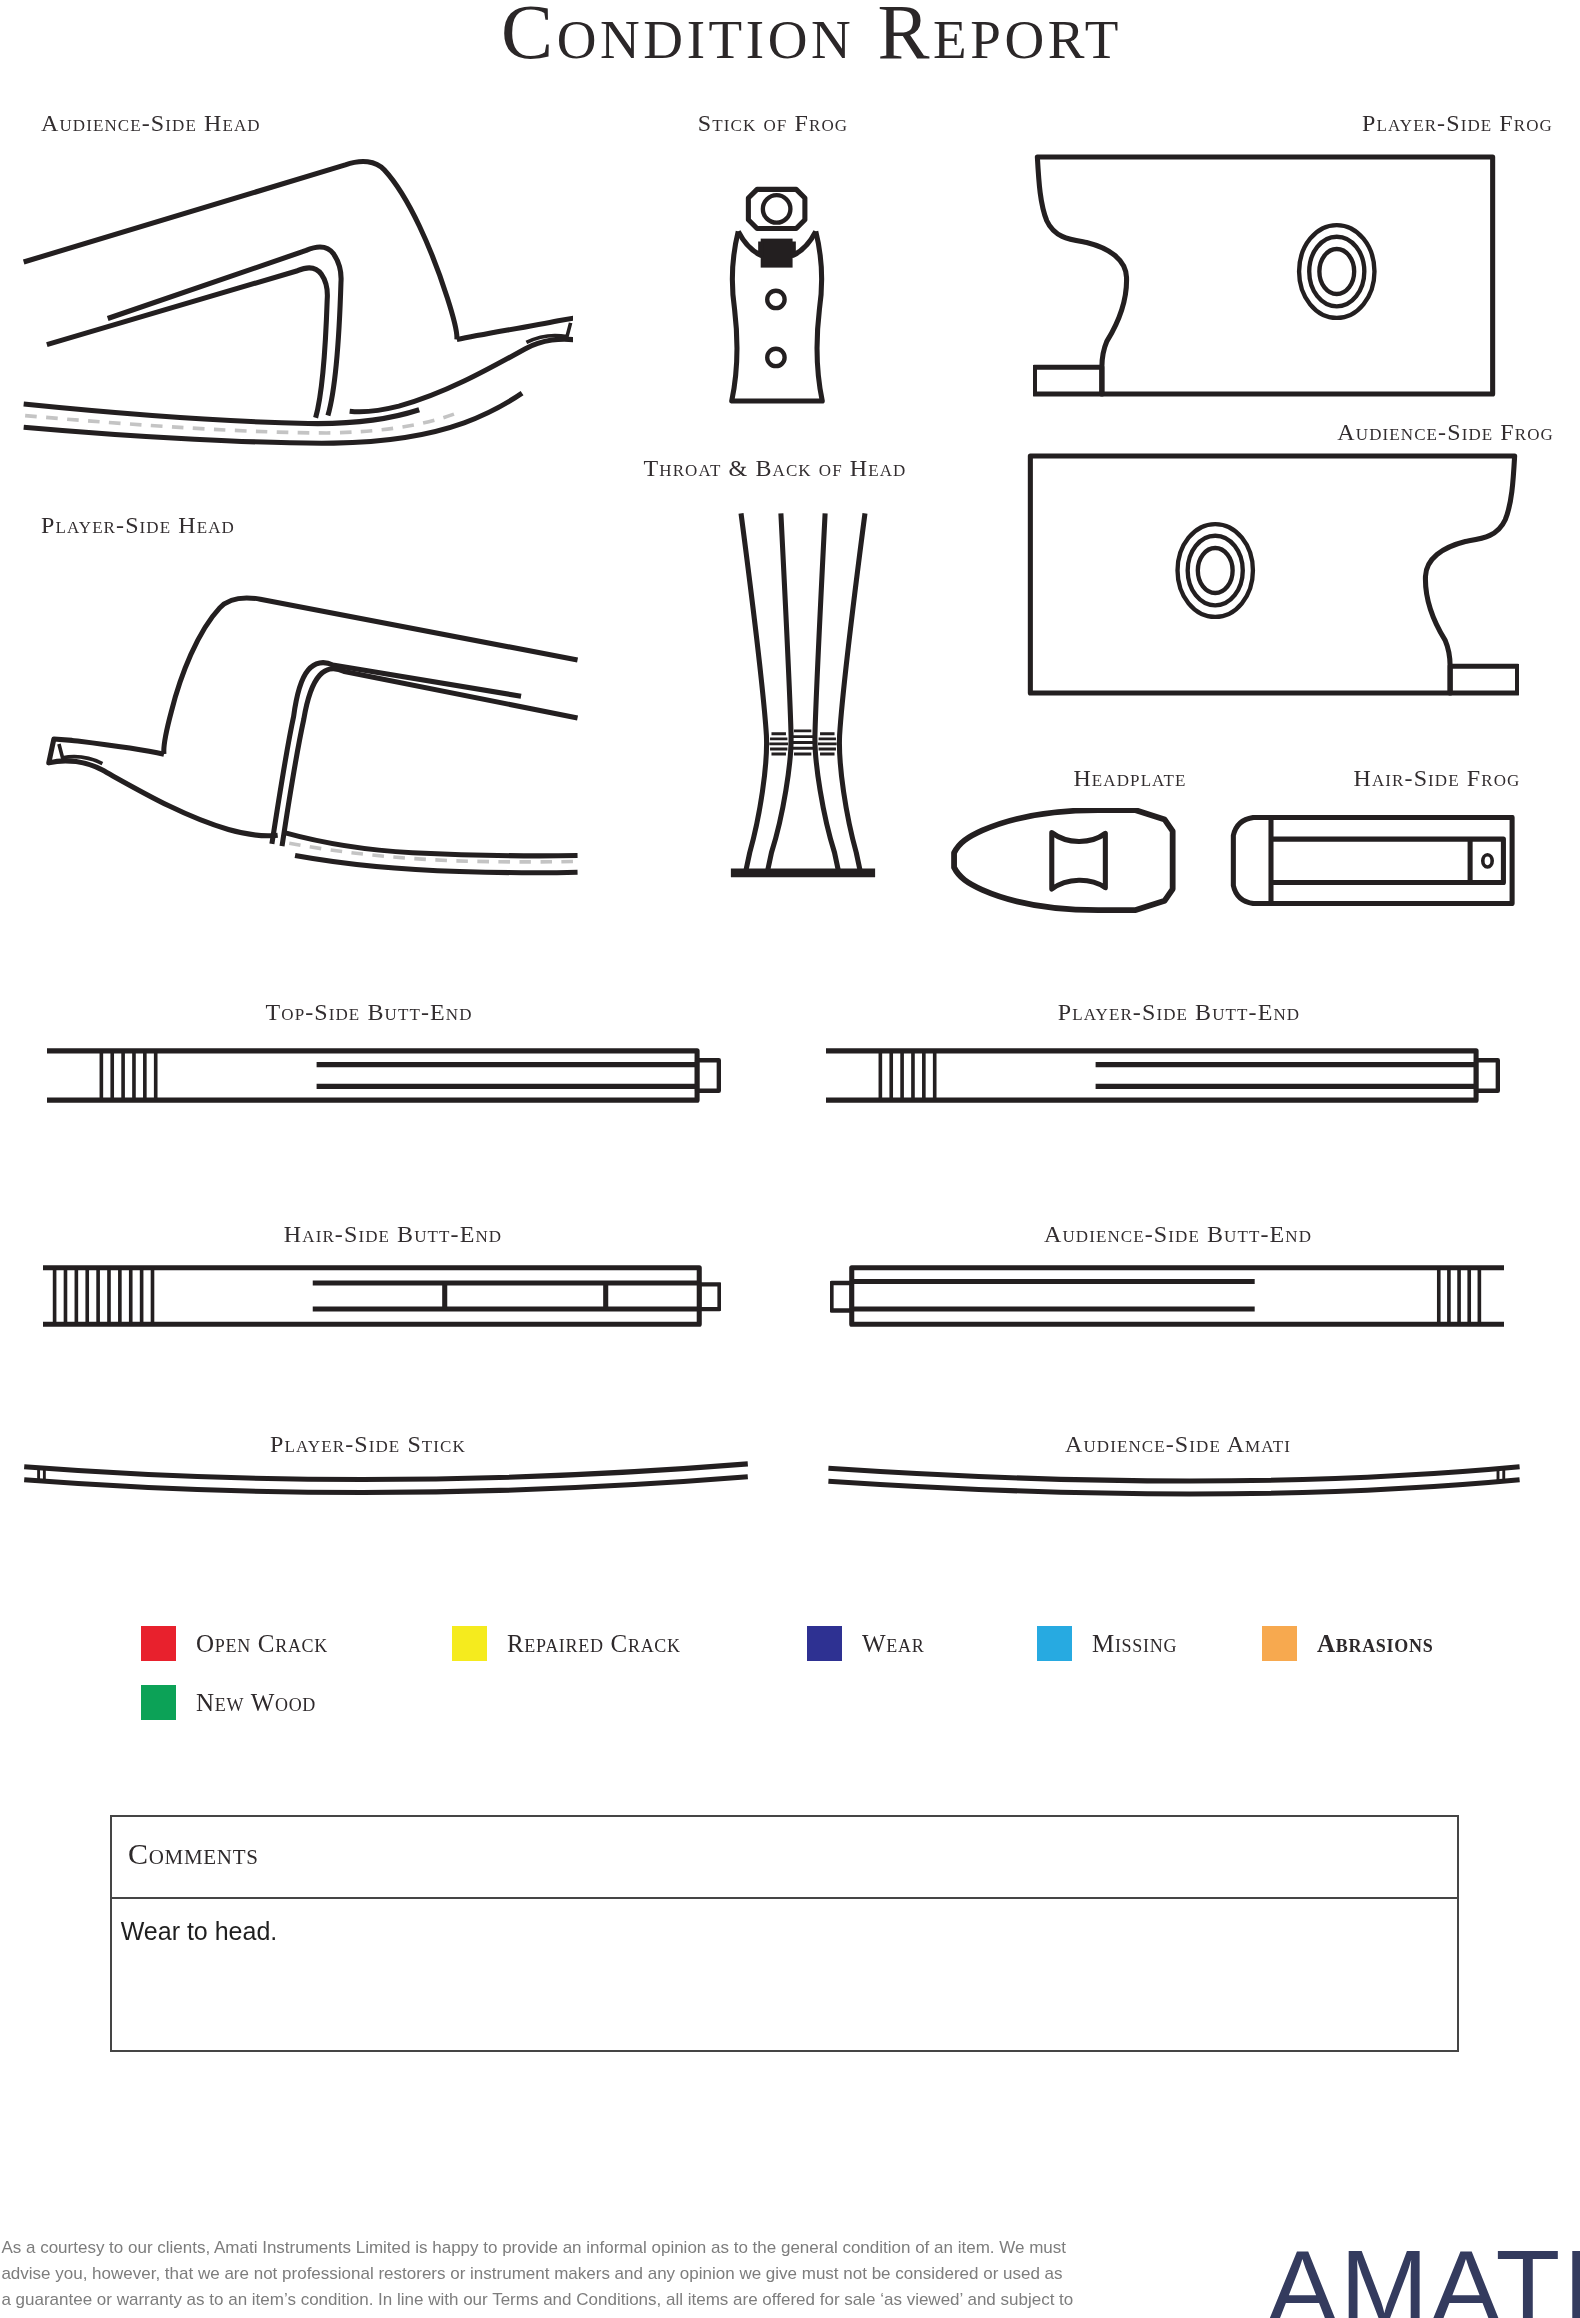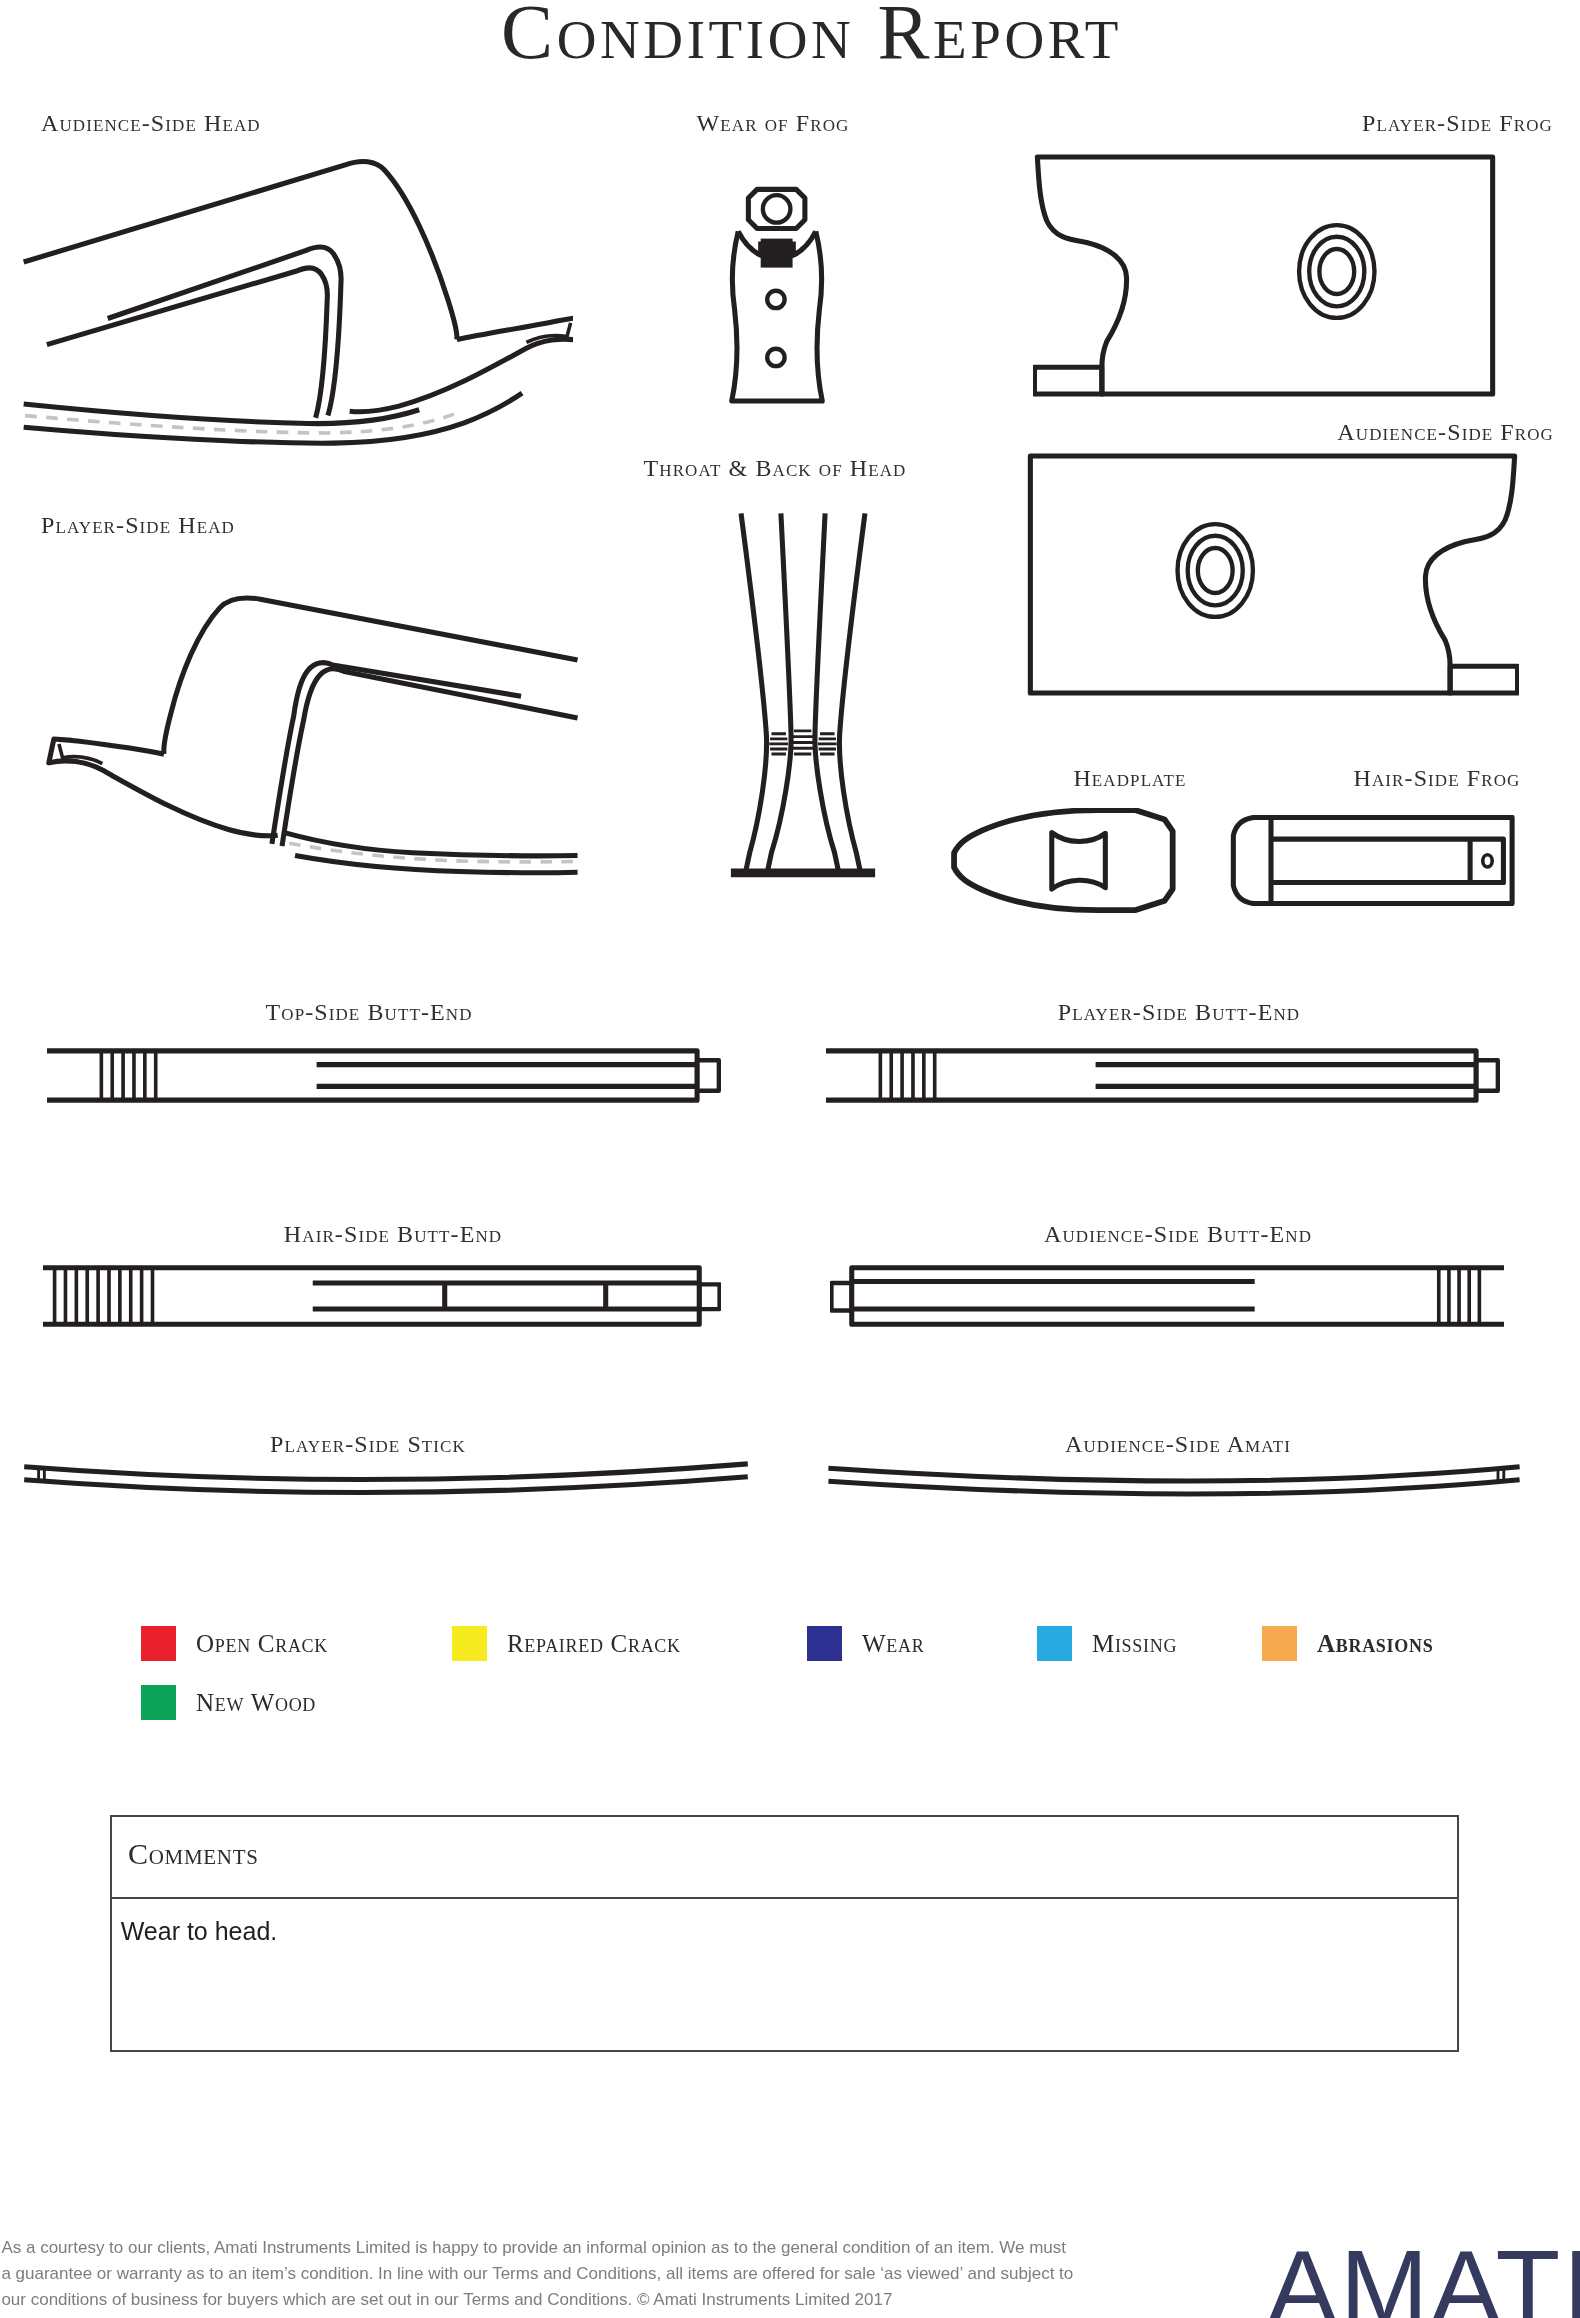--- a/index.html
+++ b/index.html
@@ -32,21 +32,21 @@
   svg path, svg line, svg rect, svg circle, svg ellipse, svg polyline{vector-effect:none;}
 </style>
 </head>
 <body>
 
 <div class="page">
 
   <div class="title">Condition Report</div>
 
   <div class="lbl" style="left:41px;top:110px;">Audience-Side Head</div>
-  <div class="lbl center" style="left:773px;top:110px;">Wear of Frog</div>
+  <div class="lbl center" style="left:773px;top:110px;">Stick of Frog</div>
   <div class="lbl" style="right:70px;top:110px;">Player-Side Frog</div>
   <div class="lbl" style="right:69px;top:419px;">Audience-Side Frog</div>
   <div class="lbl" style="left:41px;top:512px;">Player-Side Head</div>
   <div class="lbl center" style="left:775px;top:455px;">Throat &amp; Back of Head</div>
   <div class="lbl center" style="left:1130px;top:765px;">Headplate</div>
   <div class="lbl center" style="left:1437px;top:765px;">Hair-Side Frog</div>
   <div class="lbl center" style="left:369px;top:999px;">Top-Side Butt-End</div>
   <div class="lbl center" style="left:1179px;top:999px;">Player-Side Butt-End</div>
   <div class="lbl center" style="left:369px;top:1221px;margin-left:24px;">Hair-Side Butt-End</div>
   <div class="lbl center" style="left:1178px;top:1221px;">Audience-Side Butt-End</div>
@@ -224,19 +224,20 @@
 
   <div class="comments">
     <div class="comments-header">
       <div class="comments-title">Comments</div>
     </div>
     <div class="comments-body">Wear to head.</div>
   </div>
 
   <div class="footer">
     <div>As a courtesy to our clients, Amati Instruments Limited is happy to provide an informal opinion as to the general condition of an item. We must</div>
+    <div>advise you, however, that we are not professional restorers or instrument makers and any opinion we give must not be considered or used as</div>
     <div>a guarantee or warranty as to an item’s condition. In line with our Terms and Conditions, all items are offered for sale ‘as viewed’ and subject to</div>
     <div>our conditions of business for buyers which are set out in our Terms and Conditions. © Amati Instruments Limited 2017</div>
   </div>
   <div class="amati">AMATI</div>
 
 </div>
 
 
 </body></html>

